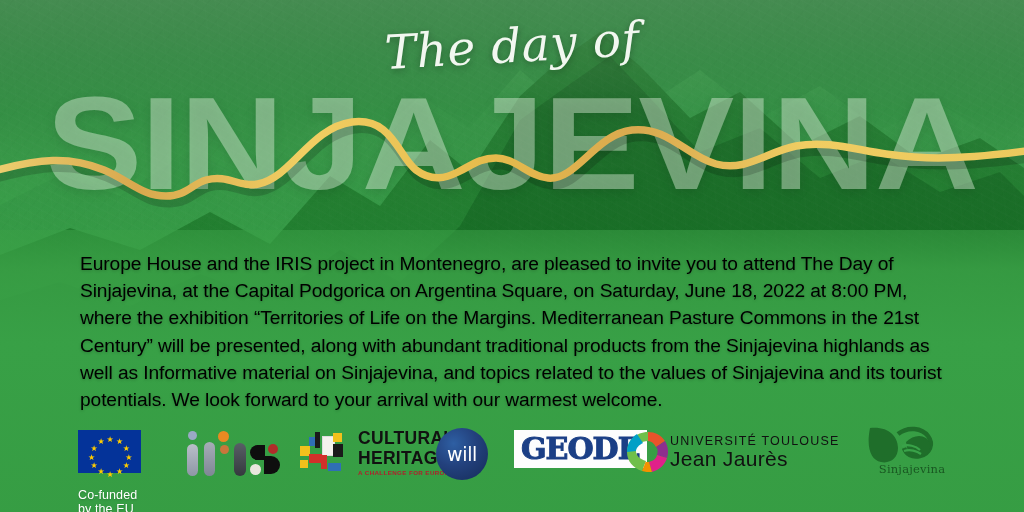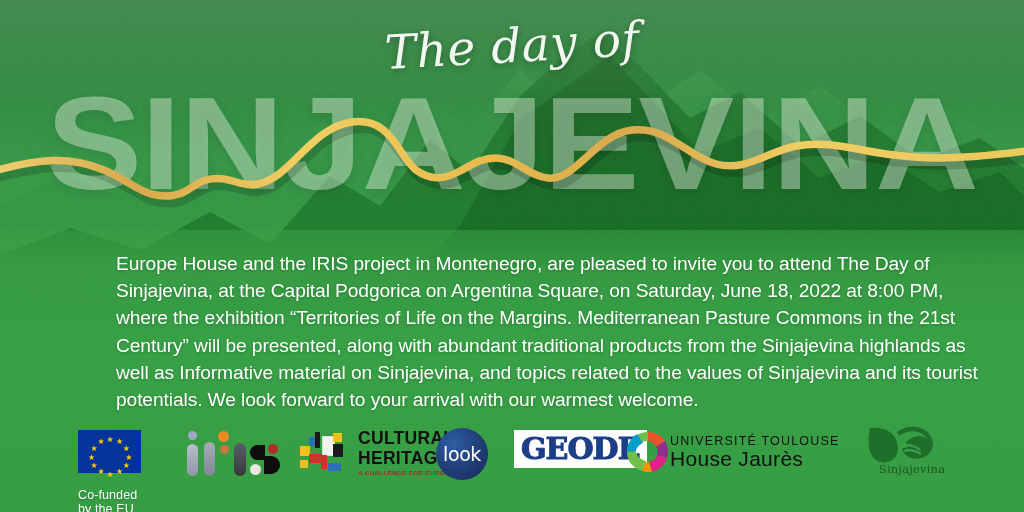--- a/index.html
+++ b/index.html
@@ -37,23 +37,23 @@
     font-size:132px;line-height:132px;letter-spacing:-1px;
     text-align:center;white-space:nowrap;
     color:rgba(233,245,228,0.42);
     transform:scaleX(1.09);transform-origin:50% 50%;
     text-shadow:0 3px 10px rgba(0,0,0,.10);}
   .wave{position:absolute;left:0;top:100px;width:1024px;height:110px;}
 
   
   .body-copy{position:absolute;left:80px;top:250px;width:880px;
     font-family:"Liberation Sans", sans-serif;
-    font-size:19.2px;line-height:27.2px;color:#ffffff;
+    font-size:19.2px;line-height:27.2px;color:#000000;
     text-shadow:0 1px 3px rgba(0,0,0,.22);
-    letter-spacing:-0.1px;margin-left:36px;}
+    letter-spacing:-0.1px;}
 
   
   .logos{position:absolute;left:78px;top:424px;width:900px;height:66px;}
   .logo{position:absolute;display:flex;align-items:center;}
 
   
   .eu-flag{width:63px;height:43px;background:#043399;position:relative;}
   .eu-star{position:absolute;color:#ffcc00;font-size:8px;line-height:8px;}
   .eu-caption{position:absolute;left:0;top:58px;
     font-family:"Liberation Sans", sans-serif;font-size:12.5px;
@@ -208,21 +208,21 @@
         <div class="ch-text">
           <div class="ch-t1">CULTURAL</div>
           <div class="ch-t2">HERITAGE</div>
           <div class="ch-t3">A CHALLENGE FOR EUROPE</div>
         </div>
       </div>
     </div>
 
     <div class="logo" style="left:358px;top:4px;">
       <div class="cnrs">
-          <span>look</span>
+          <span>will</span>
         </div>
     </div>
 
     <div class="logo" style="left:436px;top:6px;">
       <div class="geode"><span>GEODE</span></div>
     </div>
 
     <div class="logo" style="left:546px;top:6px;">
       <div class="ut">
         <div class="ut-mark">
@@ -230,21 +230,21 @@
             <path d="M24,2 C12,2 3,11 3,22 C3,31 9,38 18,41 L22,31 C16,29 12,26 12,21 C12,15 17,11 24,11 Z" fill="#6fbf4a"></path>
             <path d="M24,2 C31,2 37,5 41,11 L32,17 C30,13 27,11 24,11 Z" fill="#e8532b"></path>
             <path d="M41,11 C44,16 45,22 43,28 L33,25 C34,21 34,19 32,17 Z" fill="#8e2f8e"></path>
             <path d="M43,28 C41,35 35,40 28,42 L25,32 C29,31 32,29 33,25 Z" fill="#e0218a"></path>
             <path d="M18,41 C21,42 24,42 28,42 L25,32 C23,32 21,32 22,31 Z" fill="#f39200"></path>
             <path d="M3,22 C3,14 7,8 13,4 L19,13 C15,15 12,18 12,21 Z" fill="#00a0c6"></path>
           </svg>
         </div>
         <div class="ut-text">
           <div class="ut-t1">UNIVERSITÉ TOULOUSE</div>
-          <div class="ut-t2">House Jaurès</div>
+          <div class="ut-t2">Jean Jaurès</div>
         </div>
       </div>
     </div>
 
     <div class="logo" style="left:784px;top:-2px;">
       <div class="sj">
         <svg viewBox="0 0 92 46" width="92" height="46">
           <path d="M8,6 C26,4 36,14 36,26 C36,36 28,42 19,40 C9,38 4,26 8,6 Z" fill="#1d6a28"></path>
           <path d="M36,12 C46,4 60,6 66,14 C72,22 68,32 58,34 C50,36 44,32 42,26" fill="none" stroke="#1d6a28" stroke-width="4.5"></path>
           <path d="M44,20 C50,14 58,12 64,16 C70,20 70,28 64,32 C58,36 50,34 46,30 Z" fill="#1d6a28"></path>

